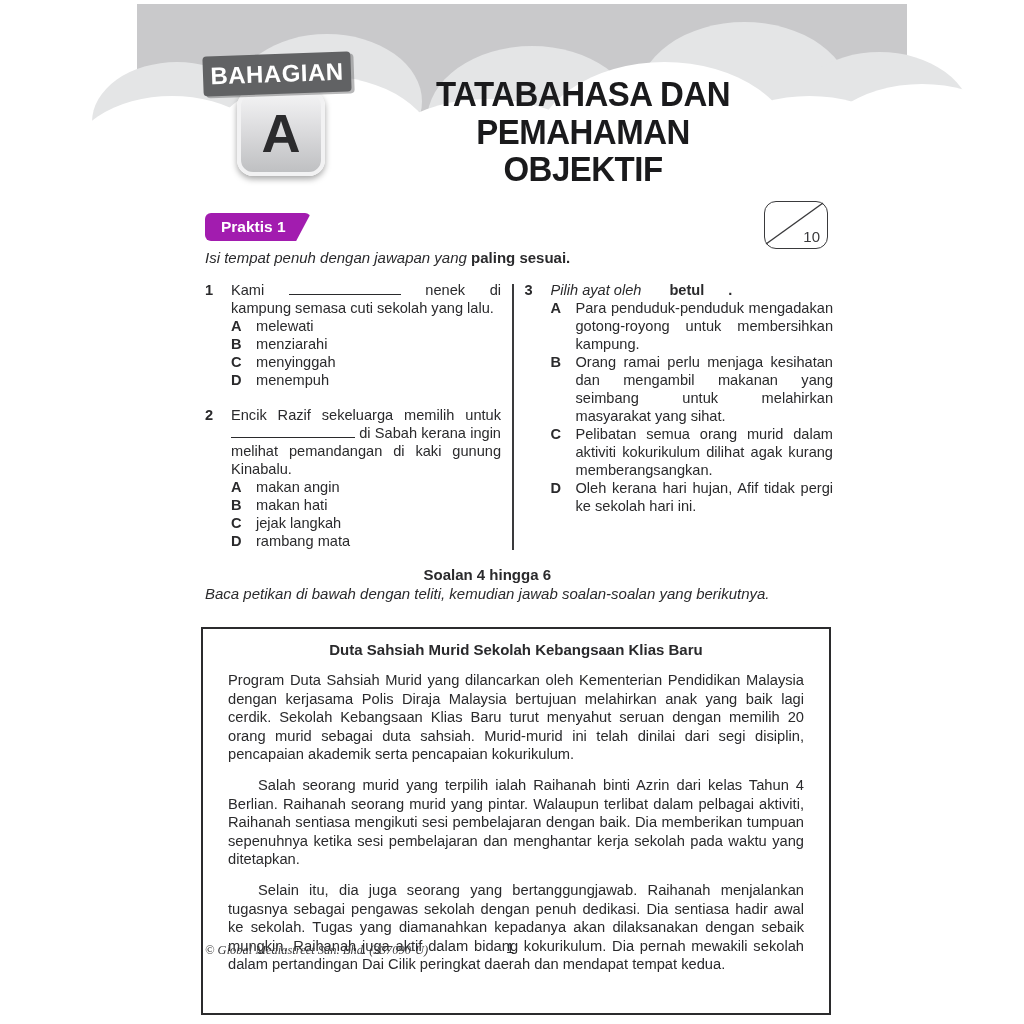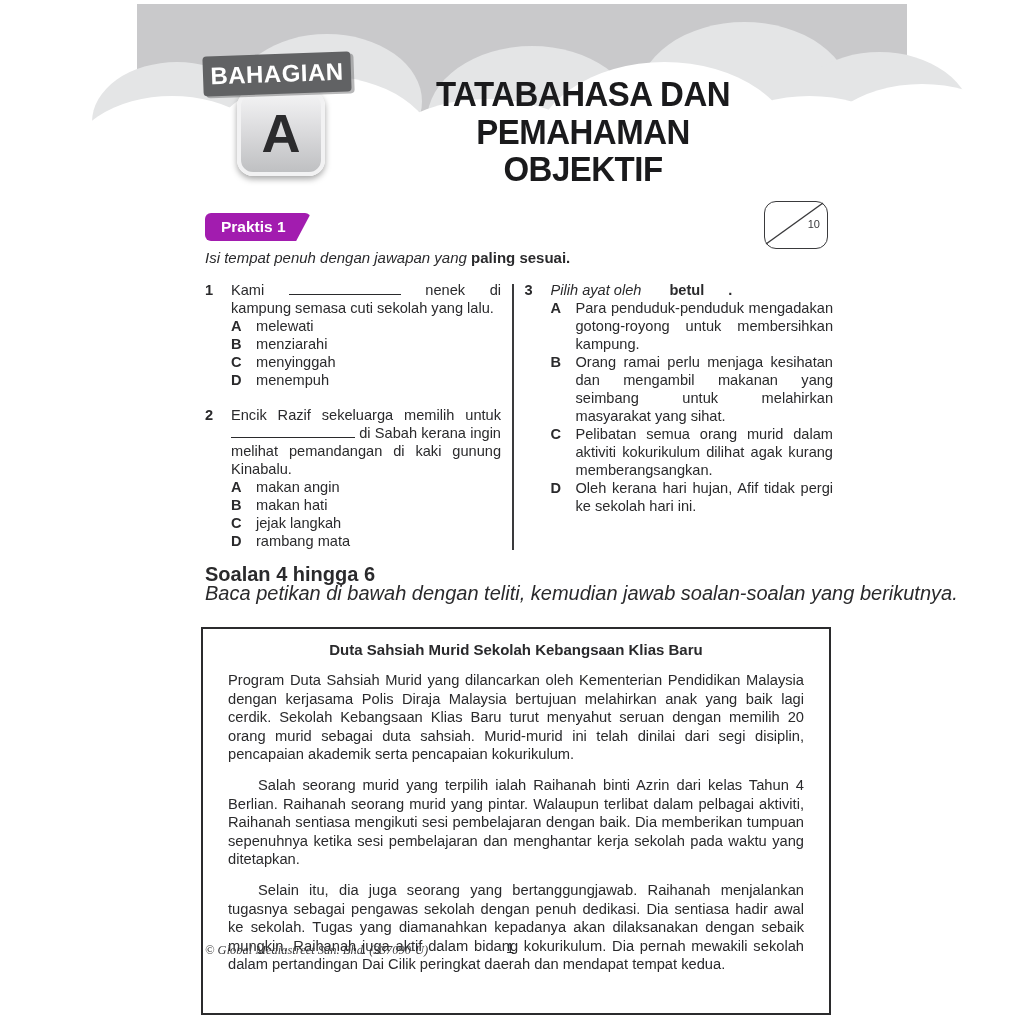--- a/index.html
+++ b/index.html
@@ -44,21 +44,21 @@
     background:#a21caf; color:#ffffff; font-size:15.5px; font-weight:bold;
     line-height:28px; padding-left:16px; box-sizing:border-box;
     border-radius:6px; clip-path:polygon(0 0, 100% 0, 86% 100%, 0 100%);
   }
   .score-box {
     position:absolute; left:764px; top:201px; width:62px; height:46px;
     border:1.5px solid #3a3a3c; border-radius:12px; background:#fff;
   }
   .score-box svg { position:absolute; left:0; top:0; }
   .score-total {
-    position:absolute; right:7px; bottom:18px; font-size:11px; color:#3a3a3c;
+    position:absolute; right:7px; bottom:3px; font-size:15px; color:#3a3a3c;
   }
 
   .instruction { position:absolute; left:205px; top:249px; font-size:15px; font-style:italic; }
   .instruction .bold-up { font-style:normal; font-weight:bold; }
 
   
   .questions {
     position:absolute; left:205px; top:281px; width:628px;
     display:flex; font-size:14.6px; line-height:18px;
   }
@@ -77,21 +77,21 @@
   .blank { display:inline-block; border-bottom:1.3px solid #2a2a2c; height:12px; vertical-align:baseline; }
   .blank.b1 { width:112px; }
   .blank.b2 { width:124px; }
 
   .opt { display:flex; }
   .opt .letter { width:25px; flex:none; font-weight:bold; }
   .opt .otext { flex:1; }
   .qcol-right .opt .otext { text-align:justify; }
 
   
-  .section-head { position:absolute; left:205px; top:565px; font-size:20px; line-height:19px; }
+  .section-head { position:absolute; left:205px; top:565px; font-size:15px; line-height:19px;text-align:center; }
   .section-title { font-weight:bold; }
   .section-instr { font-style:italic; }
 
   
   .passage-box {
     position:absolute; left:201px; top:627px; width:630px; box-sizing:border-box;
     border:2px solid #2b2b2d; background:#fff; padding:10px 13px 27px 13px;
   }
   .passage-title { text-align:center; font-weight:bold; font-size:15px; margin:2px 0 13px 0; }
   .passage-p { font-size:14.7px; line-height:18.6px; text-align:justify; margin:12px; }

